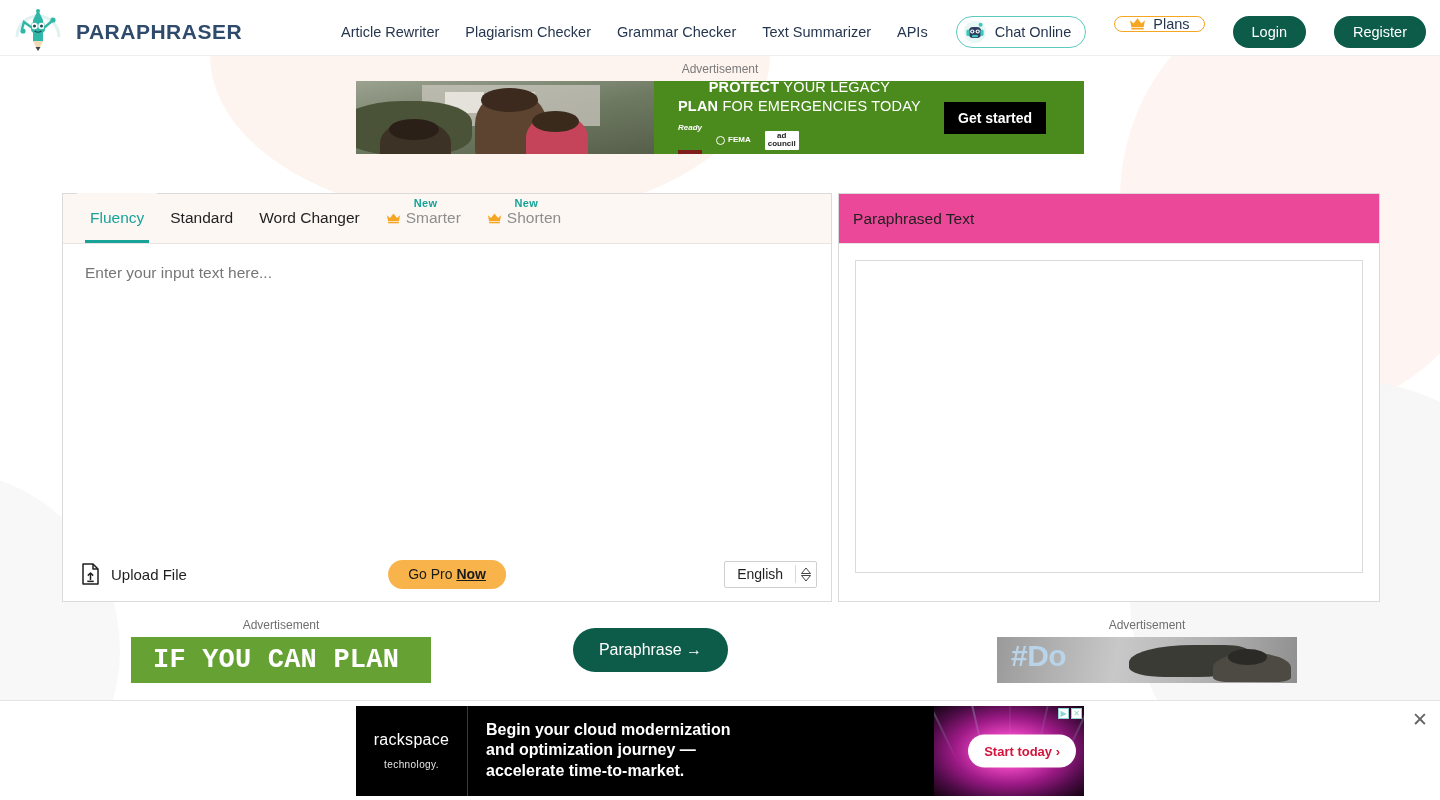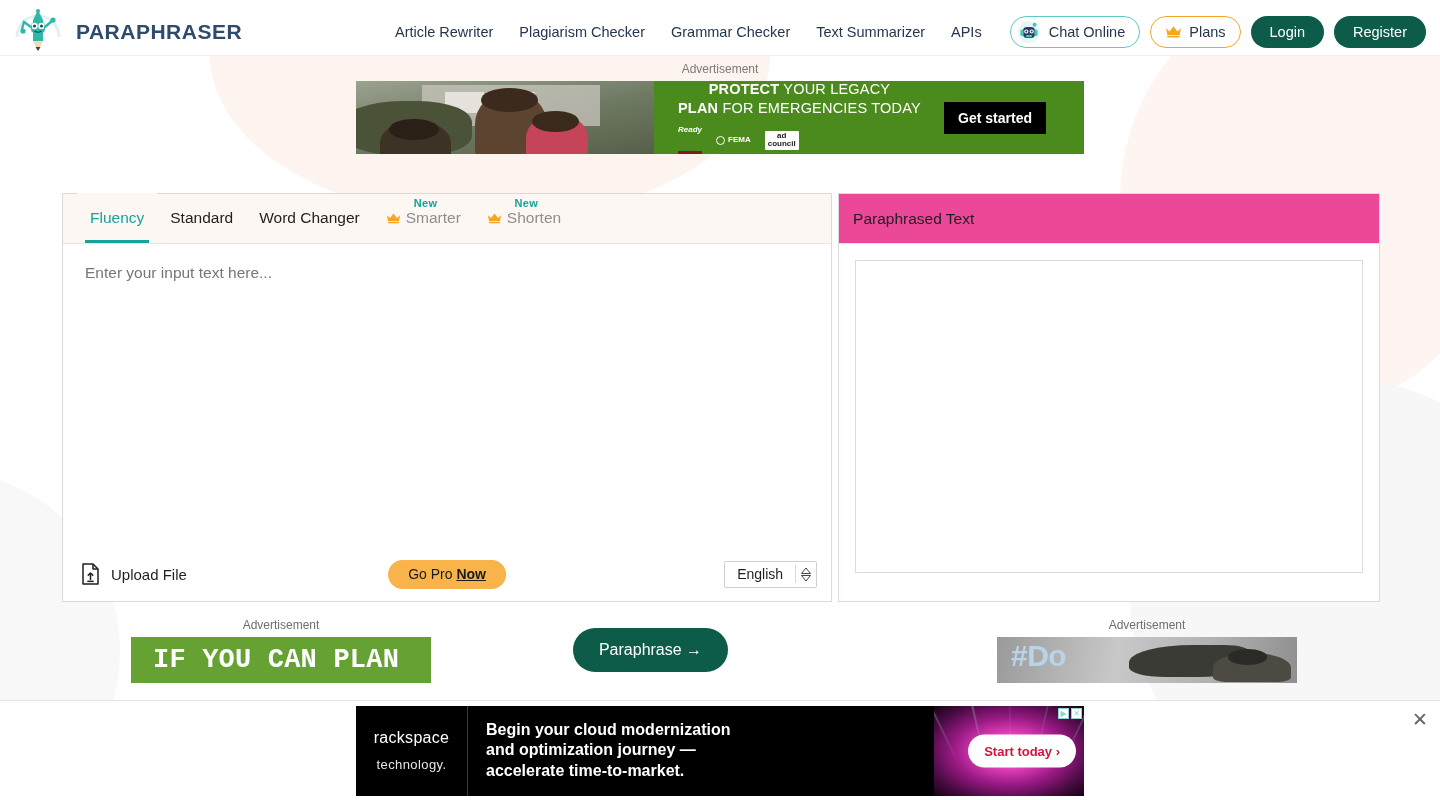--- a/index.html
+++ b/index.html
@@ -48,32 +48,32 @@
     font-size: 21px; font-weight: bold; letter-spacing: .5px;
     color: #2e4a6d;
   }
 
   .nav { margin-left: auto; display: flex; align-items: center; gap: 26px; }
   .nav-link {
     font-size: 14.5px; color: #26364f; white-space: nowrap;
     cursor: pointer; text-decoration: none;
   }
 
-  .header-actions { display: flex; align-items: flex-start; gap: 10px; margin-left: 28px; }
+  .header-actions { display: flex; align-items: flex-start; gap: 28px; margin-left: 28px; }
   .btn-chat {
     display: flex; align-items: center; gap: 8px;
     height: 32px; padding: 0 14px 0 6px;
     border: 1px solid #5ec9c0; border-radius: 18px;
     background: #fff; font-size: 14.5px; color: #26364f;
     cursor: pointer;
   }
   .chat-ico { width: 24px; height: 24px; display: block; }
   .btn-plans {
     display: flex; align-items: center; gap: 7px;
-    height: 32px; padding: 0 14px;
+    height: 16px; padding: 0 14px;
     border: 1px solid #f5a623; border-radius: 18px;
     background: #fff; font-size: 14.5px; color: #26364f;
     cursor: pointer;
   }
   .crown-ico { width: 17px; height: 13px; display: block; }
   .btn-solid {
     height: 32px; padding: 0 19px; border: 0; border-radius: 18px;
     background: #0d5c4a; color: #fff; font-size: 14.5px; cursor: pointer;
     font-family: "Liberation Sans", sans-serif;
   }
@@ -108,21 +108,21 @@
   .ad-body {
     flex: 1; background: #4b8a1c; position: relative;
     display: flex; align-items: center; padding-left: 24px;
   }
   .ad-copy { color: #fff; line-height: 1.32; }
   .ad-line { font-size: 14.5px; letter-spacing: .2px; white-space: nowrap; }
   .ad-line b { font-weight: bold; }
   .ad-logos { display: flex; align-items: center; gap: 14px; margin-top: 7px; }
   .logo-ready {
     color:#fff; font-size:8px; font-weight:bold; font-style:italic;
-    border-bottom:4px solid #7f1d1d; padding-bottom:16px;
+    border-bottom:7px solid #7f1d1d; padding-bottom:16px;
   }
   .logo-fema {
     display:flex; align-items:center; gap:3px;
     color:#fff; font-size:8px; font-weight:bold;
   }
   .fema-seal { width:9px; height:9px; border-radius:50%; border:1.4px solid #fff; }
   .logo-adc {
     background:#fff; color:#222; font-size:8px; font-weight:bold;
     padding:1px 3px; line-height:1.05; border-radius:1px; text-align:center;
   }
@@ -263,21 +263,21 @@
   .rack {
     width: 728px; height: 90px; background: #000;
     display: flex; align-items: stretch; position: relative; overflow: hidden;
   }
   .rack-logo {
     width: 112px; display: flex; flex-direction: column;
     align-items: center; justify-content: center;
     border-right: 1px solid #3a3a3a; color: #fff;
   }
   .rack-logo .r1 { font-size: 16px; letter-spacing: .3px; }
-  .rack-logo .r2 { font-size: 13px; letter-spacing: .4px; margin-top: 10px; opacity: .9; }
+  .rack-logo .r2 { font-size: 10px; letter-spacing: .4px; margin-top: 10px; opacity: .9; }
   .rack-copy {
     flex: 1; display: flex; align-items: center; padding-left: 18px;
     color: #fff; font-size: 16px; font-weight: bold; line-height: 1.28;
   }
   .rack-burst {
     width: 150px; position: relative; overflow: hidden;
     background: radial-gradient(ellipse at 50% 50%, #ffffff 0%, #ffb6f0 10%, #e040b8 28%, #9c1a86 52%, #4a0b44 78%, #150311 100%);
   }
   .rack-burst .ray {
     position: absolute; left: 50%; top: 50%; width: 2px; height: 120px;

